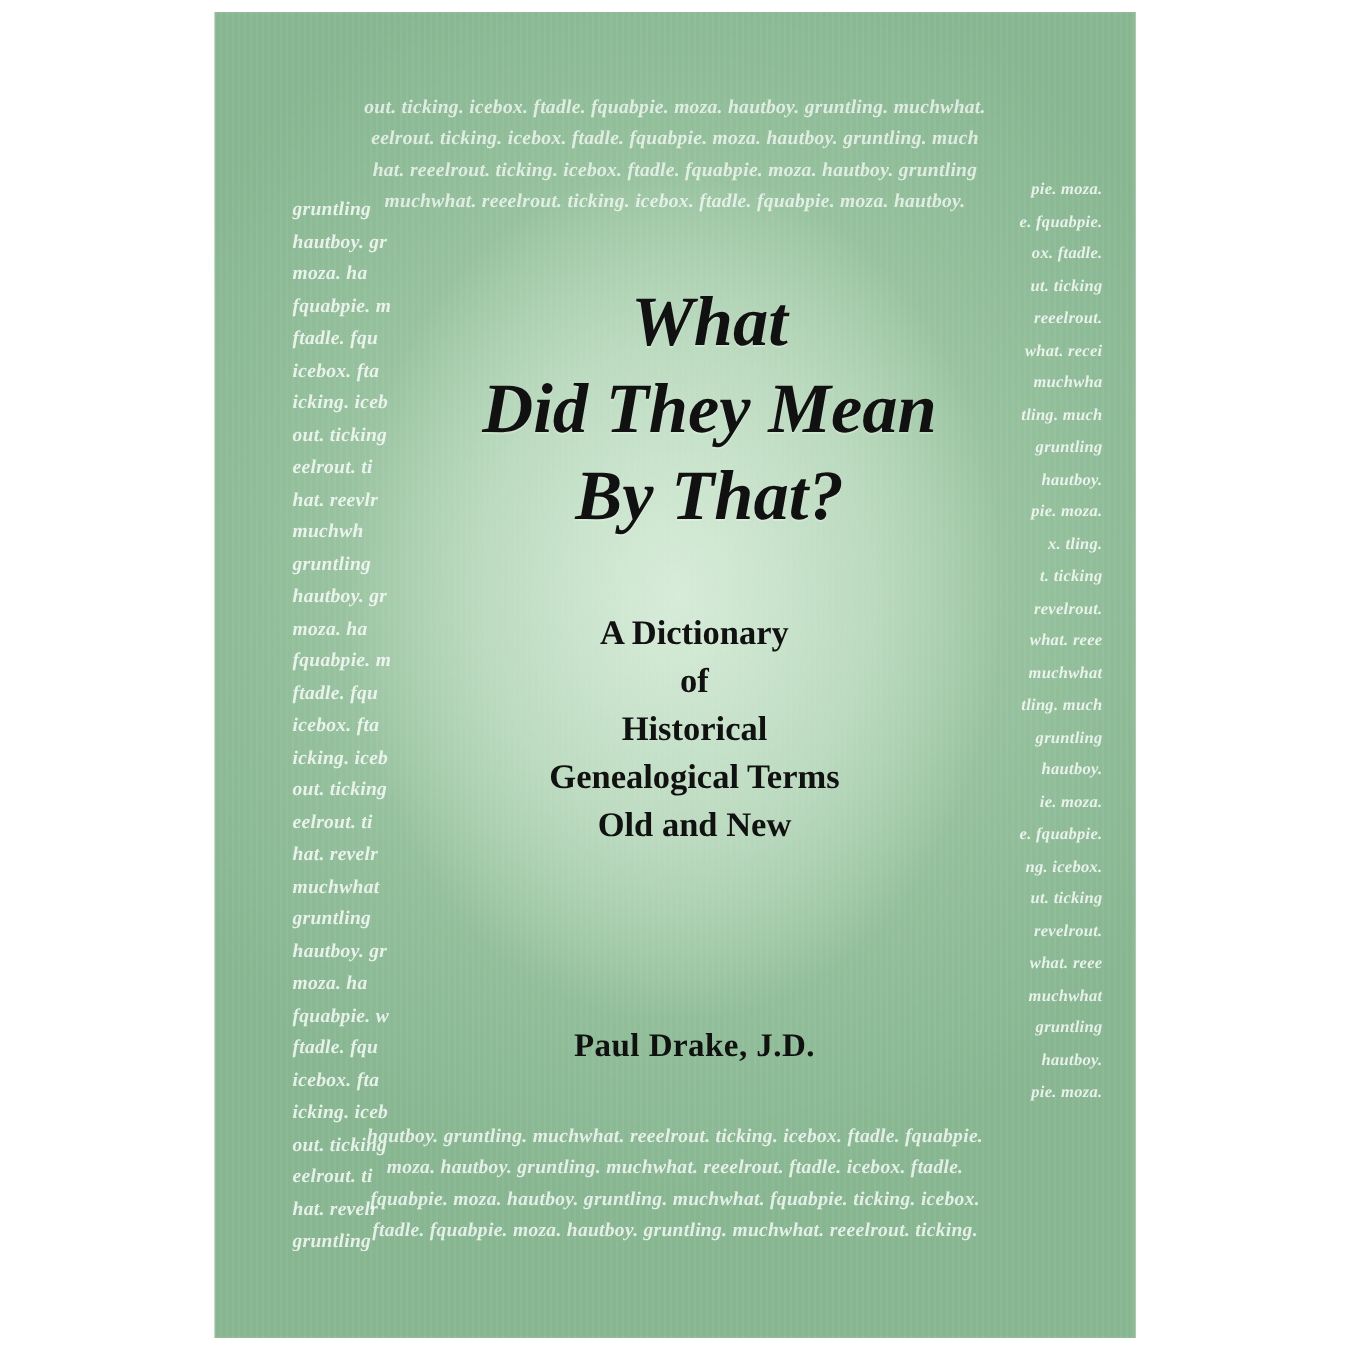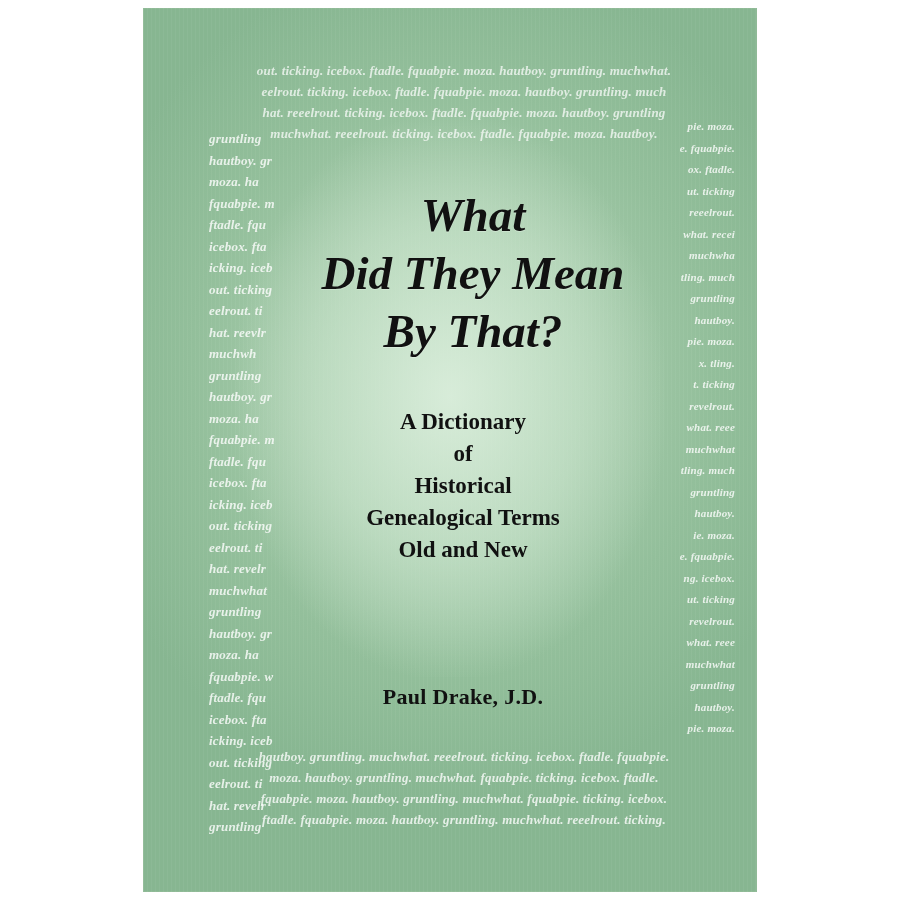--- a/index.html
+++ b/index.html
@@ -58,21 +58,20 @@
   
   .wordband {
     position: absolute;
     color: #ffffff;
     font-family: "Liberation Serif", serif;
     font-style: italic;
     font-weight: bold;
     white-space: nowrap;
     letter-spacing: 0.2px;
     pointer-events: none;
-    padding-left: 14px;
   }
   #words-top {
     left: 0;
     top: 52px;
     width: 614px;
     font-size: 13px;
     line-height: 21px;
     text-align: center;
     opacity: 0.72;
   }
@@ -237,21 +236,21 @@
       <div>revelrout.</div>
       <div>what. reee</div>
       <div>muchwhat</div>
       <div>gruntling</div>
       <div>hautboy.</div>
       <div>pie. moza.</div>
     </div>
 
     <div class="wordband" id="words-bottom">
       <div>hautboy. gruntling. muchwhat. reeelrout. ticking. icebox. ftadle. fquabpie.</div>
-      <div>moza. hautboy. gruntling. muchwhat. fquabpie. ticking. icebox. ftadle.</div>
+      <div>moza. hautboy. gruntling. muchwhat. reeelrout. ftadle. icebox. ftadle.</div>
       <div>fquabpie. moza. hautboy. gruntling. muchwhat. fquabpie. ticking. icebox.</div>
       <div>ftadle. fquabpie. moza. hautboy. gruntling. muchwhat. reeelrout. ticking.</div>
     </div>
 
     <div id="text-block">
 
       <div id="main-title">
         <span class="l1">What</span>
         <span class="l2">Did They Mean</span>
         <span class="l3">By That?</span>

